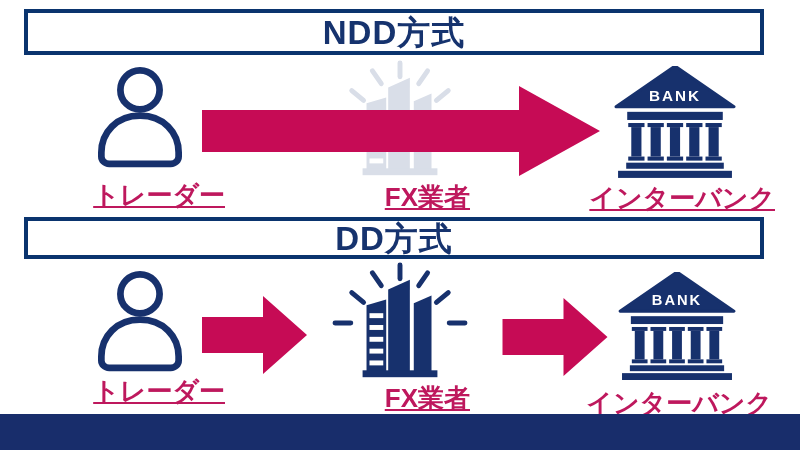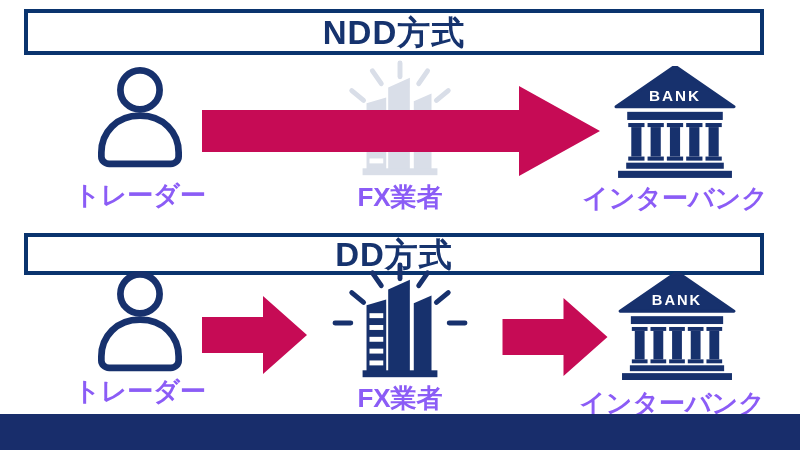--- a/index.html
+++ b/index.html
@@ -10,39 +10,39 @@
   }
   .canvas {
     position: relative; width: 800px; height: 450px; background: #ffffff;
   }
   .title-box {
     position: absolute; left: 24px; width: 740px;
     background: #ffffff; border: 4px solid #0a346e;
     display: flex; align-items: center; justify-content: center;
   }
   .title-box.ndd { top: 9px;  height: 46px; }
-  .title-box.dd  { top: 217px; height: 42px; margin-top: 16px; }
+  .title-box.dd  { top: 217px; height: 42px; }
   .title-text {
     color: #16336e; font-weight: bold; font-size: 33px; letter-spacing: 1px;
     line-height: 1; white-space: nowrap;
   }
   .icon { position: absolute; }
   .person-top    { left: 84px;  top: 62px;  width: 112px; height: 114px; }
   .broker-faded  { left: 328px; top: 60px;  width: 144px; height: 128px; z-index: 1; }
   .arrow-big     { left: 202px; top: 86px;  width: 398px; height: 90px;  z-index: 2; }
   .bank-top      { left: 614px; top: 66px;  width: 122px; height: 112px; }
   .person-bot    { left: 84px;  top: 266px; width: 112px; height: 114px; }
   .arrow-s1      { left: 202px; top: 296px; width: 105px; height: 78px; }
   .broker-solid  { left: 328px; top: 262px; width: 144px; height: 128px; }
   .arrow-s2      { left: 502px; top: 298px; width: 106px; height: 78px; }
   .bank-bot      { left: 618px; top: 272px; width: 118px; height: 108px; }
   .icon svg { width: 100%; height: 100%; display: block; }
   .label {
-    position: absolute; color: #8b5cf6; font-weight: bold; font-size: 26px;
-    text-align: center; white-space: nowrap; line-height: 1.1;
+    position: absolute; color: #be185d; font-weight: bold; font-size: 26px;
+    text-align: right; white-space: nowrap; line-height: 1.1; text-decoration: underline;
   }
   .lbl-trader-top { left: 55px;  top: 181px; width: 170px; }
   .lbl-broker-top { left: 330px; top: 183px; width: 140px; }
   .lbl-bank-top   { left: 575px; top: 184px; width: 200px; }
   .lbl-trader-bot { left: 55px;  top: 377px; width: 170px; }
   .lbl-broker-bot { left: 330px; top: 384px; width: 140px; }
   .lbl-bank-bot   { left: 572px; top: 389px; width: 200px; }
   .bottom-bar {
     position: absolute; left: 0; top: 414px; width: 800px; height: 36px;
     background: #182d6b;

